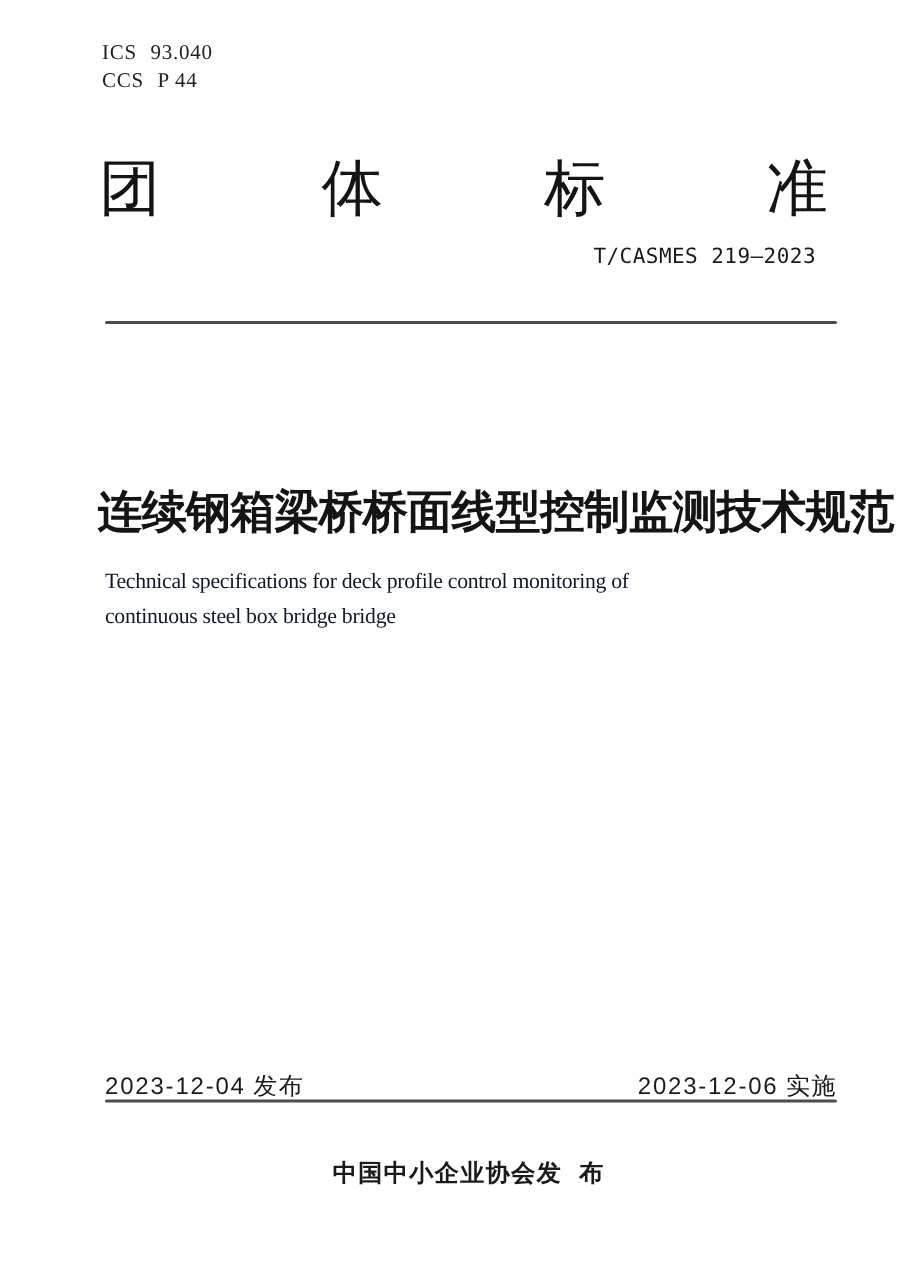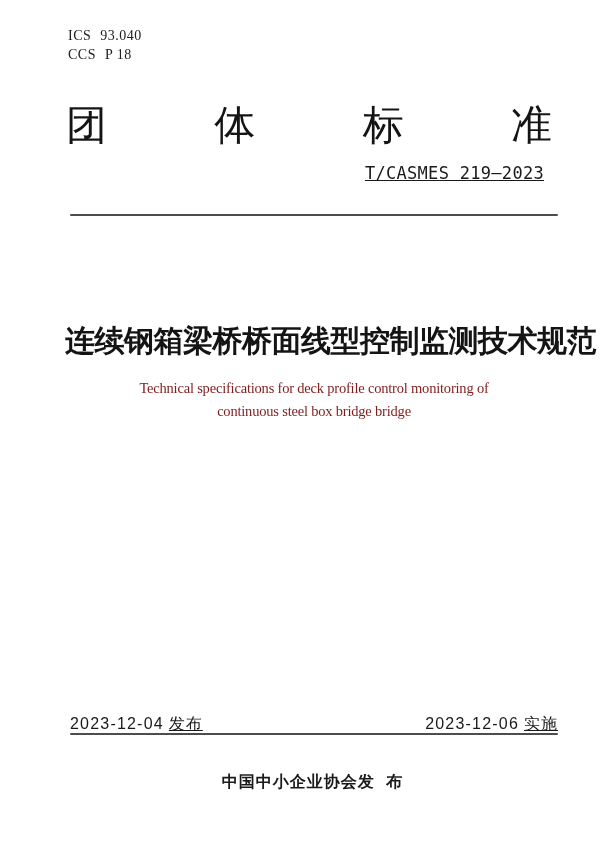--- a/index.html
+++ b/index.html
@@ -36,24 +36,23 @@
     line-height: 1;
     color: #141414;
   }
   .std-number {
     position: absolute;
     left: 70px;
     top: 163px;
     width: 474px;
     text-align: right;
     font-family: "DejaVu Sans Mono", monospace;
-    font-size: 17px;
+    font-size: 14px;
     letter-spacing: 0.3px;
     color: #1a1a1a;
-    text-decoration: underline;
   }
   .rule {
     position: absolute;
     left: 70px;
     width: 488px;
     height: 2px;
     background: #4d4d4d;
   }
   .rule-top { top: 214px; }
   .rule-bottom { top: 733px; }
@@ -68,39 +67,39 @@
     font-weight: bold;
     letter-spacing: -0.5px;
     white-space: nowrap;
     color: #141414;
   }
   .title-en {
     position: absolute;
     left: 70px;
     top: 377px;
     width: 488px;
-    text-align: center;
+    text-align: left;
     font-family: "Liberation Serif", serif;
     font-size: 14.5px;
     line-height: 23px;
     letter-spacing: -0.2px;
-    color: #7f1d1d;
+    color: #0f172a;
   }
   .dates-row {
     position: absolute;
     left: 70px;
     top: 714px;
     width: 488px;
     display: flex;
     justify-content: space-between;
     font-size: 16px;
     color: #1a1a1a;
   }
   .date { letter-spacing: 1.2px; margin-top: 25px; }
-  .date-label { margin-left: 5px; letter-spacing: 1px; text-decoration: underline; }
+  .date-label { margin-left: 5px; letter-spacing: 1px; }
   .publisher {
     position: absolute;
     left: 70px;
     top: 772px;
     width: 488px;
     text-align: center;
     font-size: 16px;
     font-weight: bold;
     letter-spacing: 1px;
     color: #1a1a1a;
@@ -110,21 +109,21 @@
 </head>
 <body>
 
 <div class="page">
 
   <div class="ics-block">
     <div class="ics-line">
       <span>ICS</span><span class="code">93.040</span>
     </div>
     <div class="ics-line">
-      <span>CCS</span><span class="code">P 18</span>
+      <span>CCS</span><span class="code">P 44</span>
     </div>
   </div>
 
   <div class="std-type">
     <span>团</span>
     <span>体</span>
     <span>标</span>
     <span>准</span>
   </div>
 

